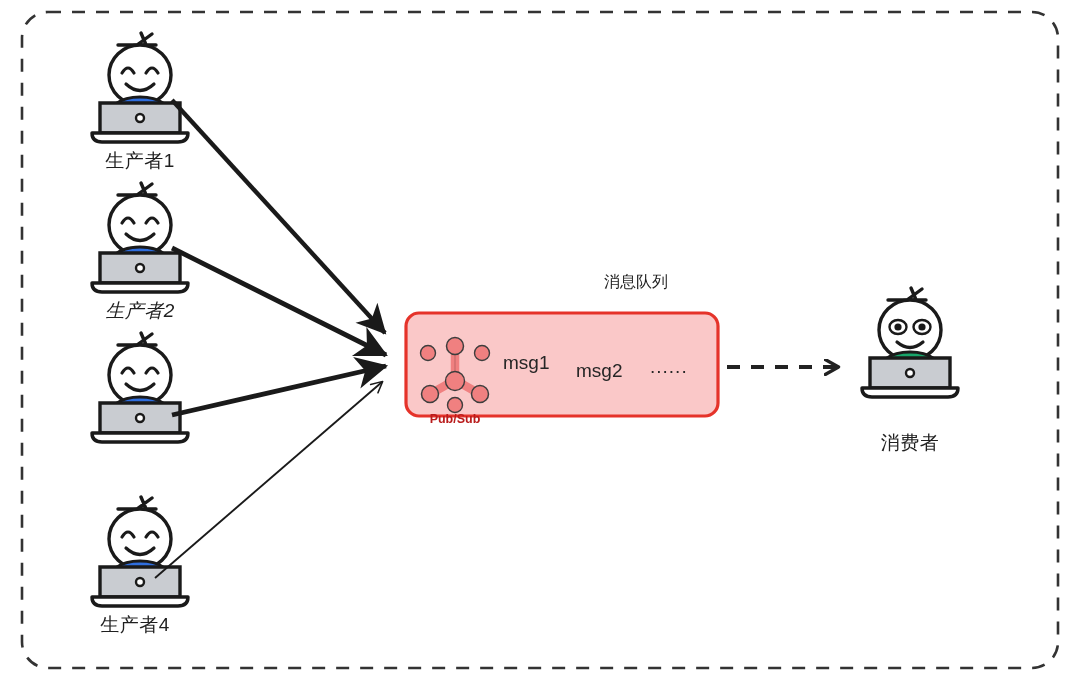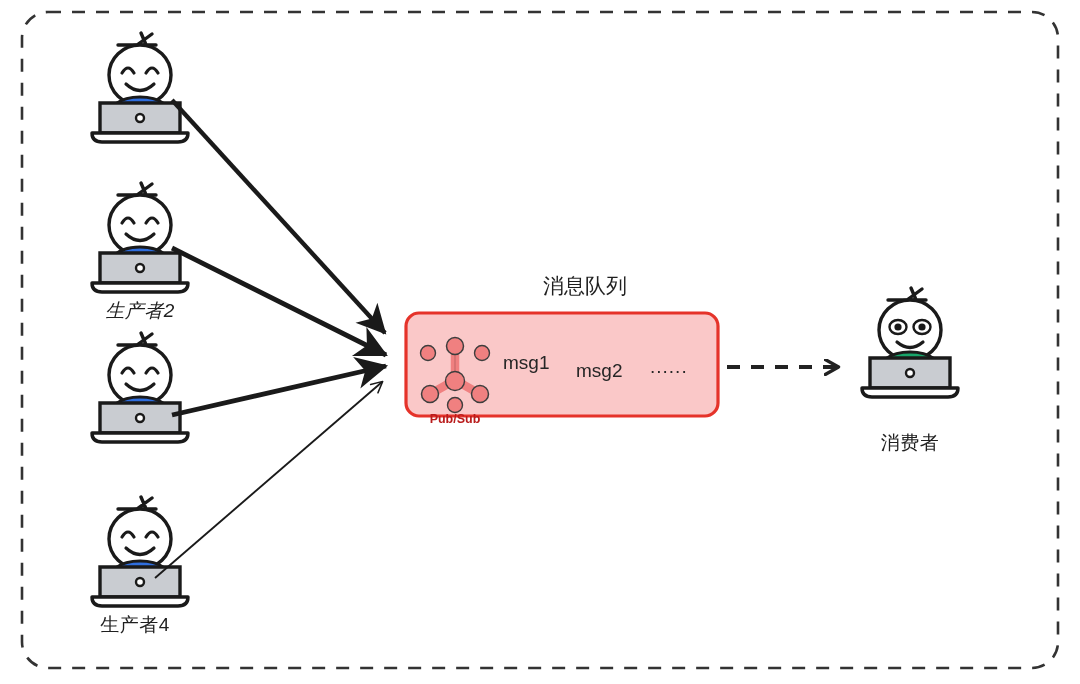--- a/index.html
+++ b/index.html
@@ -30,22 +30,22 @@
     color: #1f1f1f;
     white-space: nowrap;
     user-select: none;
   }
   .actor-label {
     font-size: 19px;
     letter-spacing: 0.5px;
     text-align: center;
   }
   .queue-title {
-    font-size: 21px;
-    text-align: center;
+    font-size: 16px;
+    text-align: right;
   }
   .msg-label {
     font-size: 19px;
     color: #262626;
   }
   .dots-label {
     font-size: 19px;
     color: #262626;
     letter-spacing: 1px;
   }
@@ -180,20 +180,21 @@
 
       <path d="M 877 377 q 3 -25 33 -25 q 30 0 33 25 Z" fill="#18a46a" stroke="#1a1a1a" stroke-width="3"></path>
 
       <path d="M 870 358 L 950 358 L 950 388 L 870 388 Z" fill="#c9ccd1" stroke="#1a1a1a" stroke-width="3.4"></path>
       <circle cx="910" cy="373" r="4" fill="#ffffff" stroke="#1a1a1a" stroke-width="2.4"></circle>
 
       <path d="M 862 388 L 958 388 q 0 9 -10 9 L 872 397 q -10 0 -10 -9 Z" fill="#ffffff" stroke="#1a1a1a" stroke-width="3.4" stroke-linejoin="round"></path>
     </g>
   </svg>
 
+  <div class="label-text actor-label" style="left:80px; top:148px; width:120px;">生产者1</div>
 
   <div class="label-text actor-label" style="left:80px; top:298px; width:120px;font-style:italic;">生产者2</div>
 
 
   <div class="label-text actor-label" style="left:75px; top:612px; width:120px;">生产者4</div>
 
   <div class="label-text queue-title" style="left:502px; top:272px; width:166px;">消息队列</div>
 
   <div class="label-text pubsub-label" style="left:415px; top:412px; width:80px;">Pub/Sub</div>
 

